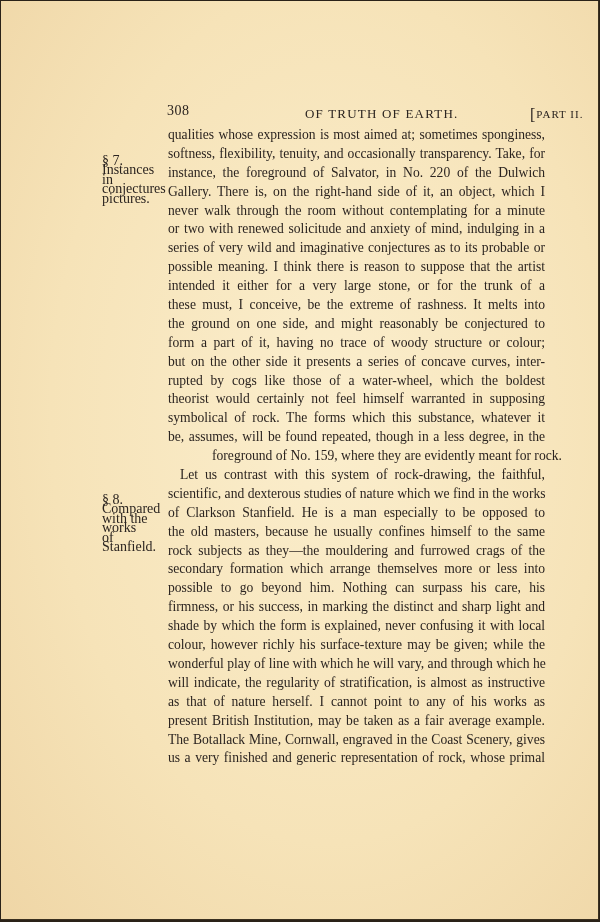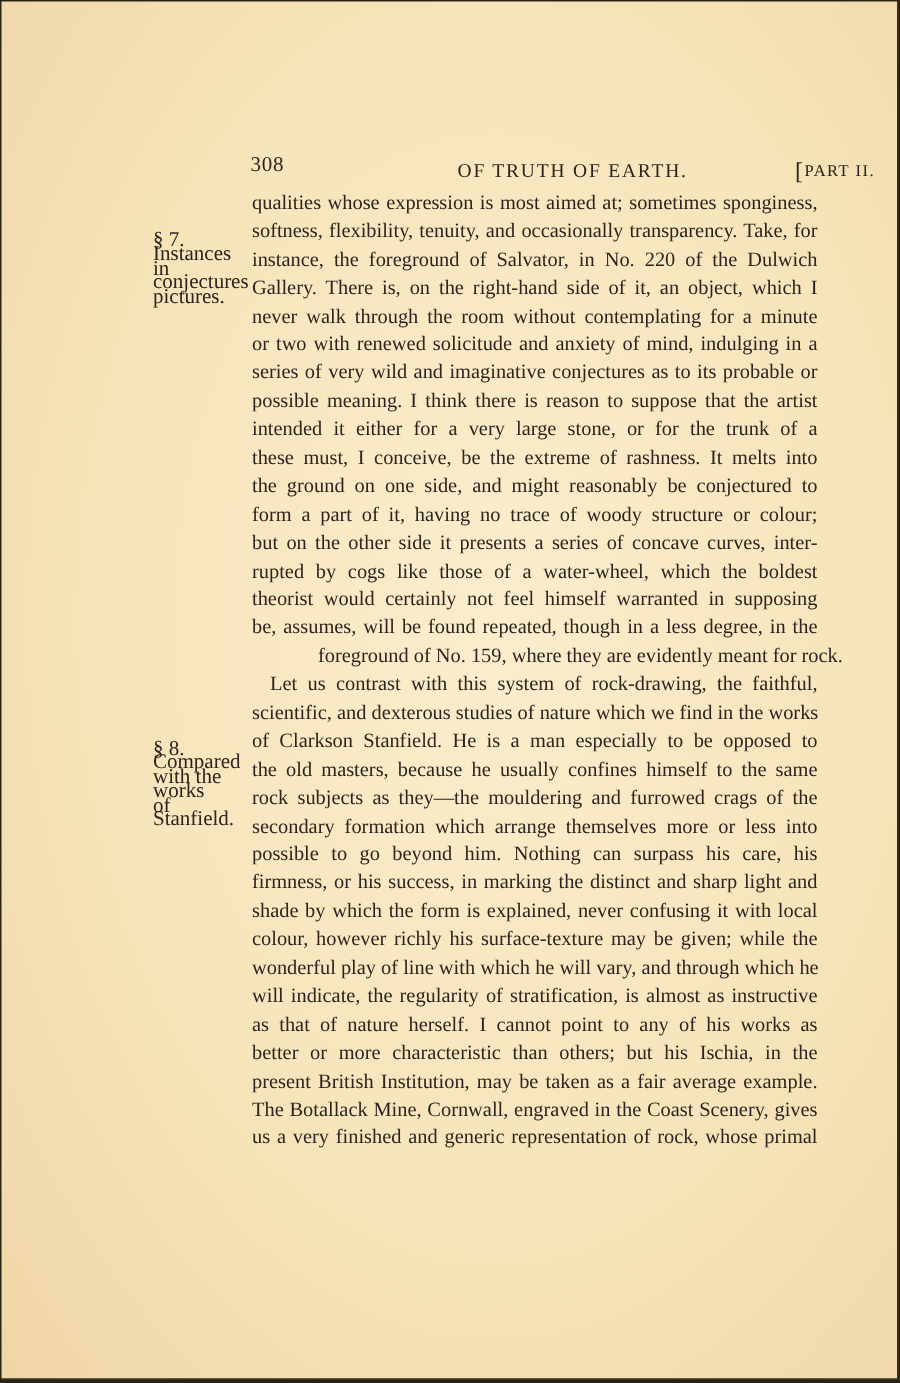--- a/index.html
+++ b/index.html
@@ -122,34 +122,34 @@
     <div class="line">or two with renewed solicitude and anxiety of mind, indulging in a</div>
     <div class="line">series of very wild and imaginative conjectures as to its probable or</div>
     <div class="line">possible meaning. I think there is reason to suppose that the artist</div>
     <div class="line">intended it either for a very large stone, or for the trunk of a</div>
     <div class="line">these must, I conceive, be the extreme of rashness. It melts into</div>
     <div class="line">the ground on one side, and might reasonably be conjectured to</div>
     <div class="line">form a part of it, having no trace of woody structure or colour;</div>
     <div class="line">but on the other side it presents a series of concave curves, inter-</div>
     <div class="line">rupted by cogs like those of a water-wheel, which the boldest</div>
     <div class="line">theorist would certainly not feel himself warranted in supposing</div>
+    <div class="line">symbolical of rock. The forms which this substance, whatever it</div>
     <div class="line">be, assumes, will be found repeated, though in a less degree, in the</div>
     <div class="line last">foreground of No. 159, where they are evidently meant for rock.</div>
     <div class="line" style="padding-left:12px;">Let us contrast with this system of rock-drawing, the faithful,</div>
     <div class="line">scientific, and dexterous studies of nature which we find in the works</div>
     <div class="line">of Clarkson Stanfield. He is a man especially to be opposed to</div>
     <div class="line">the old masters, because he usually confines himself to the same</div>
     <div class="line">rock subjects as they—the mouldering and furrowed crags of the</div>
     <div class="line">secondary formation which arrange themselves more or less into</div>
     <div class="line">possible to go beyond him. Nothing can surpass his care, his</div>
     <div class="line">firmness, or his success, in marking the distinct and sharp light and</div>
     <div class="line">shade by which the form is explained, never confusing it with local</div>
     <div class="line">colour, however richly his surface-texture may be given; while the</div>
     <div class="line">wonderful play of line with which he will vary, and through which he</div>
     <div class="line">will indicate, the regularity of stratification, is almost as instructive</div>
     <div class="line">as that of nature herself. I cannot point to any of his works as</div>
-    <div class="line">better or more characteristic than others; but his Ischia, in the</div>
     <div class="line">present British Institution, may be taken as a fair average example.</div>
     <div class="line">The Botallack Mine, Cornwall, engraved in the Coast Scenery, gives</div>
     <div class="line">us a very finished and generic representation of rock, whose primal</div>
   </div>
 
 </div>
 
 </body></html>

